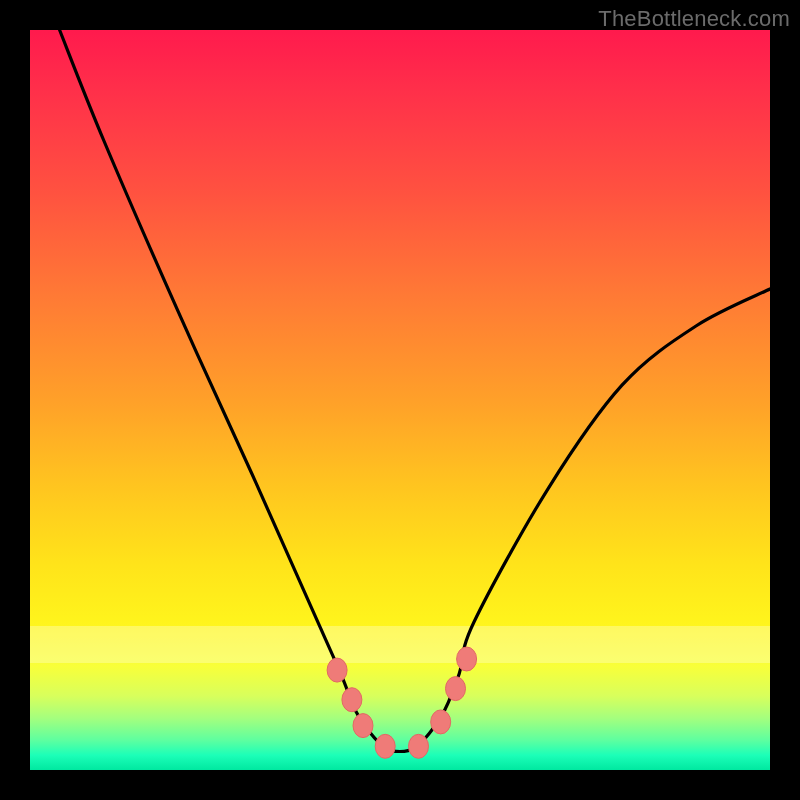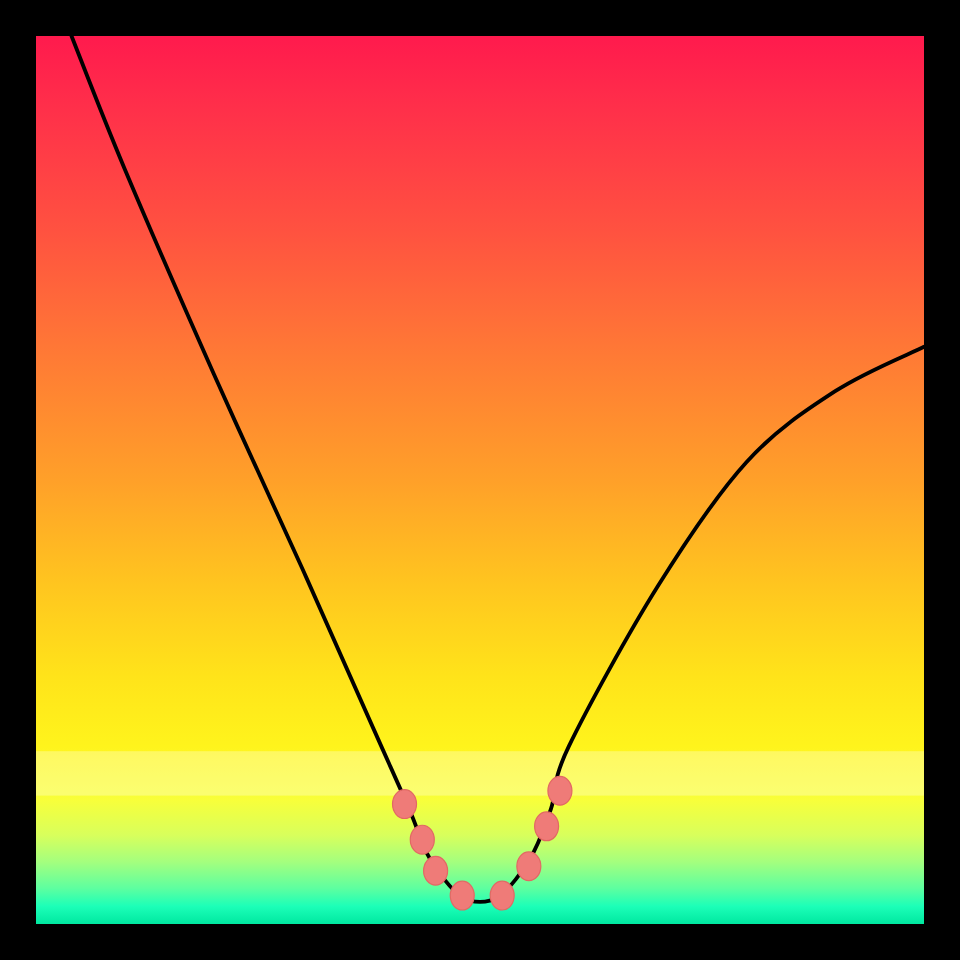--- a/index.html
+++ b/index.html
@@ -95,13 +95,14 @@
           <ellipse cx="333" cy="695.6" rx="10" ry="12" fill="#ef7b78" stroke="#e26864" stroke-width="1"></ellipse>
           <ellipse cx="355.2" cy="716.32" rx="10" ry="12" fill="#ef7b78" stroke="#e26864" stroke-width="1"></ellipse>
           <ellipse cx="388.5" cy="716.32" rx="10" ry="12" fill="#ef7b78" stroke="#e26864" stroke-width="1"></ellipse>
           <ellipse cx="410.70000000000005" cy="691.9" rx="10" ry="12" fill="#ef7b78" stroke="#e26864" stroke-width="1"></ellipse>
           <ellipse cx="425.49999999999994" cy="658.6" rx="10" ry="12" fill="#ef7b78" stroke="#e26864" stroke-width="1"></ellipse>
           <ellipse cx="436.59999999999997" cy="629" rx="10" ry="12" fill="#ef7b78" stroke="#e26864" stroke-width="1"></ellipse>
         </g>
     </svg>
   </div>
 
+  <div class="watermark">TheBottleneck.com</div>
 </div>
 
 </body></html>

